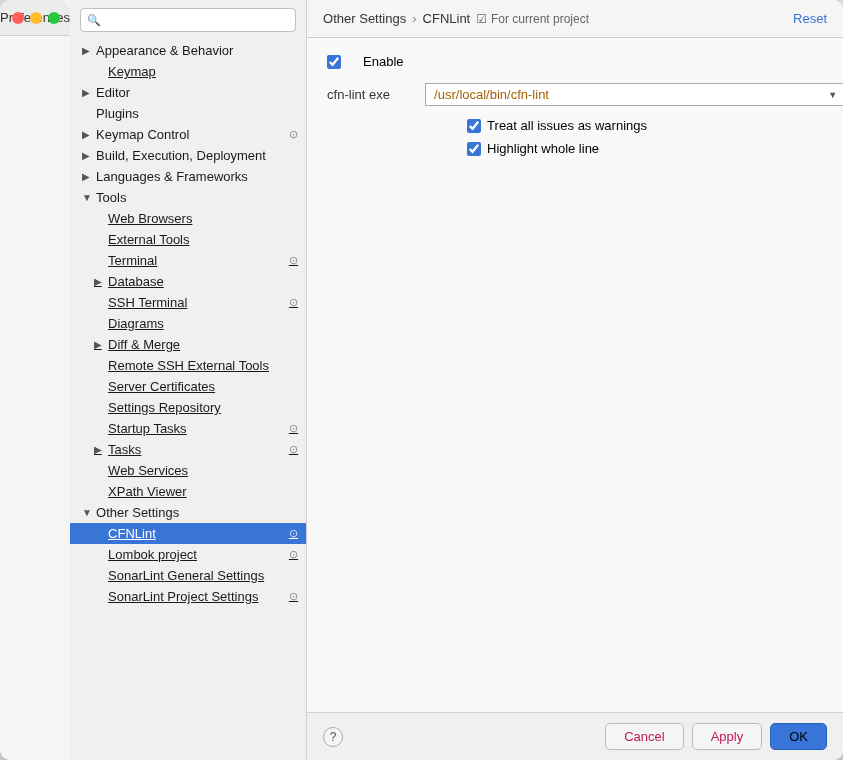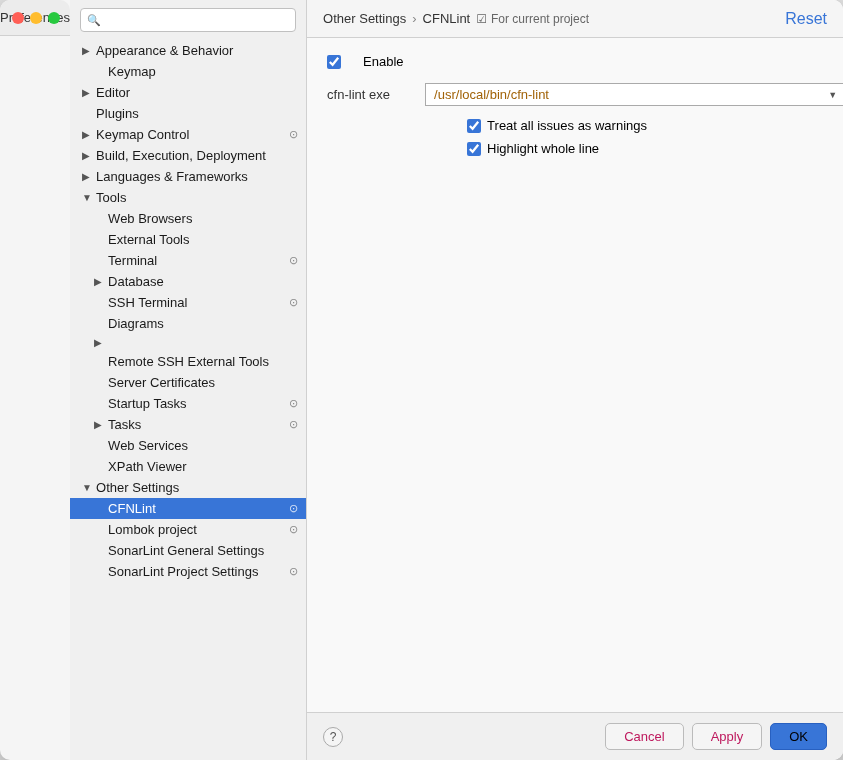--- a/index.html
+++ b/index.html
@@ -118,20 +118,21 @@
       flex: 1;
     }
     .nav-item .sync-icon {
       font-size: 11px;
       color: #888;
       margin-left: 4px;
     }
     .nav-item.active .sync-icon { color: rgba(255,255,255,0.8); }
     .nav-child {
       padding-left: 24px;
+      text-decoration: underline;
     }
     
     .main-panel {
       flex: 1;
       display: flex;
       flex-direction: column;
       background: #f9f9f9;
       overflow: hidden;
     }
     .panel-header {
@@ -161,21 +162,21 @@
       color: #666;
       display: flex;
       align-items: center;
       gap: 4px;
     }
     .reset-btn {
       color: #3875d7;
       background: none;
       border: none;
       cursor: pointer;
-      font-size: 16px;
+      font-size: 13px;
     }
     .panel-content {
       flex: 1;
       padding: 16px 20px;
       overflow-y: auto;
     }
     .enable-row {
       display: flex;
       align-items: center;
       gap: 22px;
@@ -377,32 +378,37 @@
           <span class="sync-icon">⊙</span>
         </div>
 
         <div class="nav-item nav-child">
           <span class="arrow"> </span>
           <span class="item-label">Diagrams</span>
         </div>
 
         <div class="nav-item nav-child">
           <span class="arrow">▶</span>
+          <span class="item-label">Diff &amp; Merge</span>
         </div>
 
         <div class="nav-item nav-child">
           <span class="arrow"> </span>
           <span class="item-label">Remote SSH External Tools</span>
         </div>
 
         <div class="nav-item nav-child">
           <span class="arrow"> </span>
           <span class="item-label">Server Certificates</span>
         </div>
 
+        <div class="nav-item nav-child">
+          <span class="arrow"> </span>
+          <span class="item-label">Settings Repository</span>
+        </div>
 
         <div class="nav-item nav-child">
           <span class="arrow"> </span>
           <span class="item-label">Startup Tasks</span>
           <span class="sync-icon">⊙</span>
         </div>
 
         <div class="nav-item nav-child">
           <span class="arrow">▶</span>
           <span class="item-label">Tasks</span>

